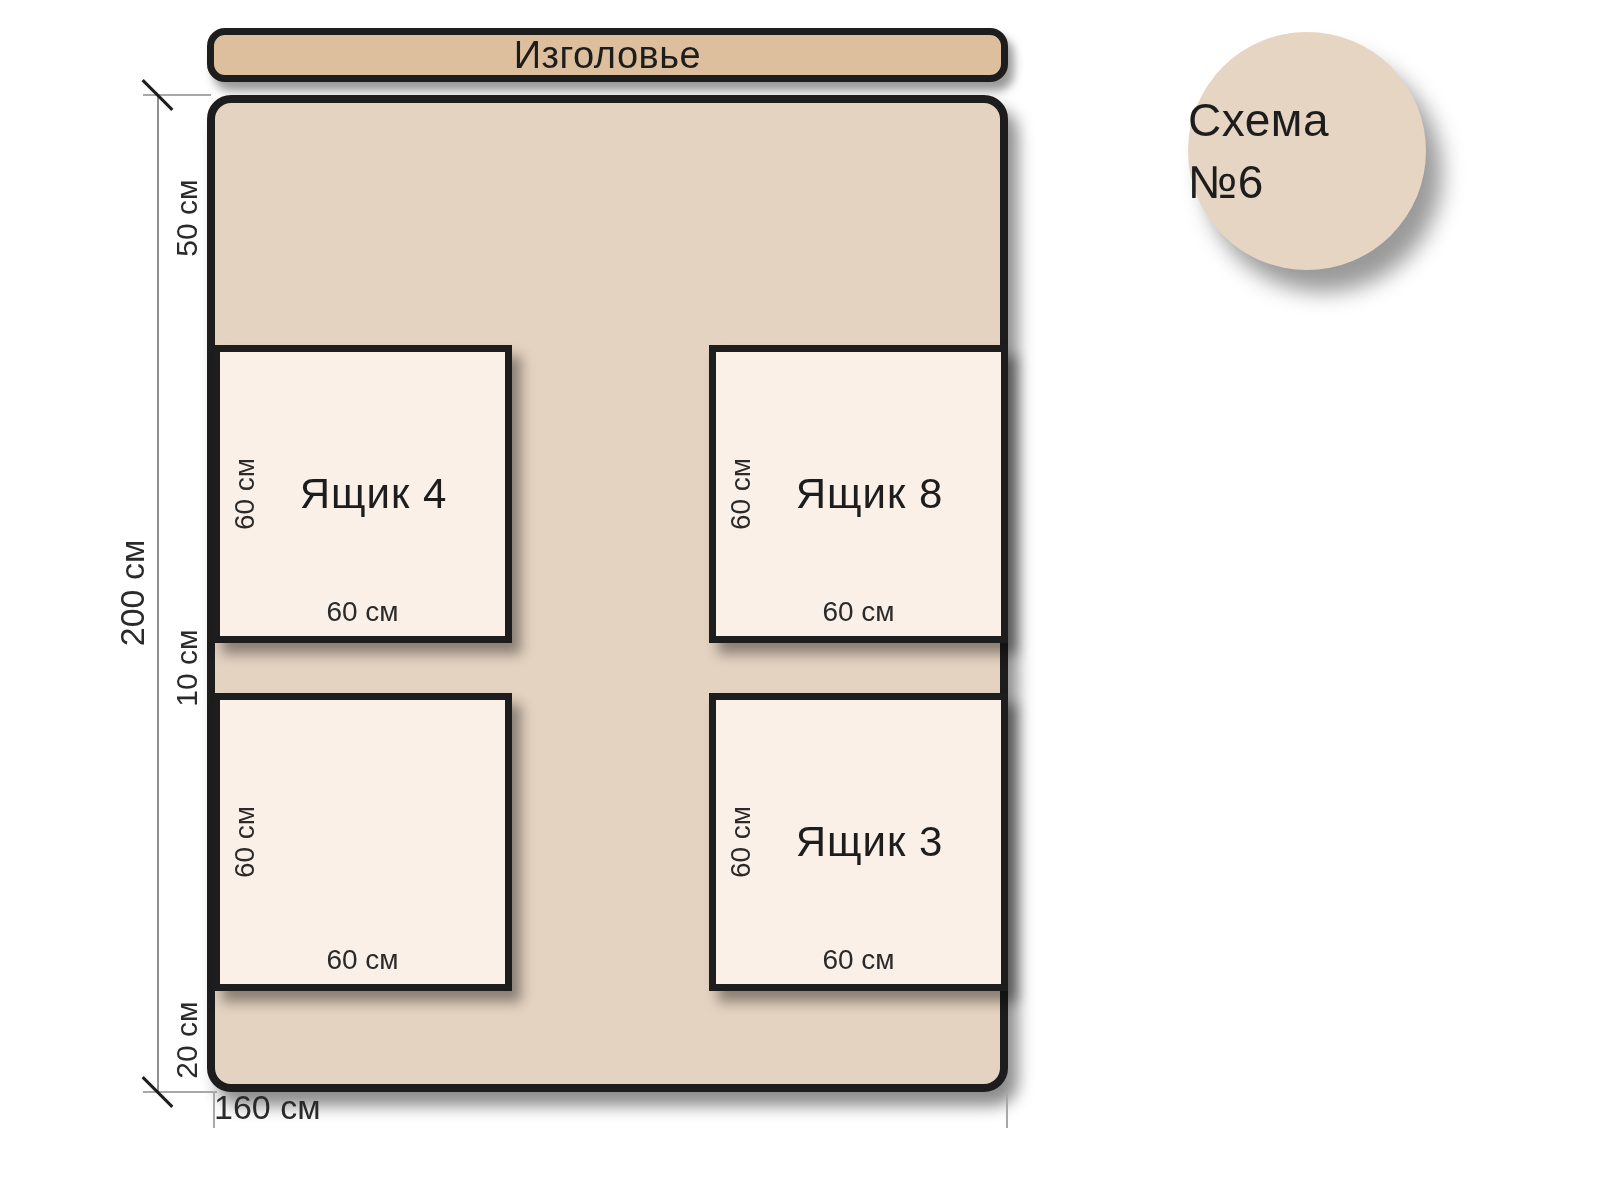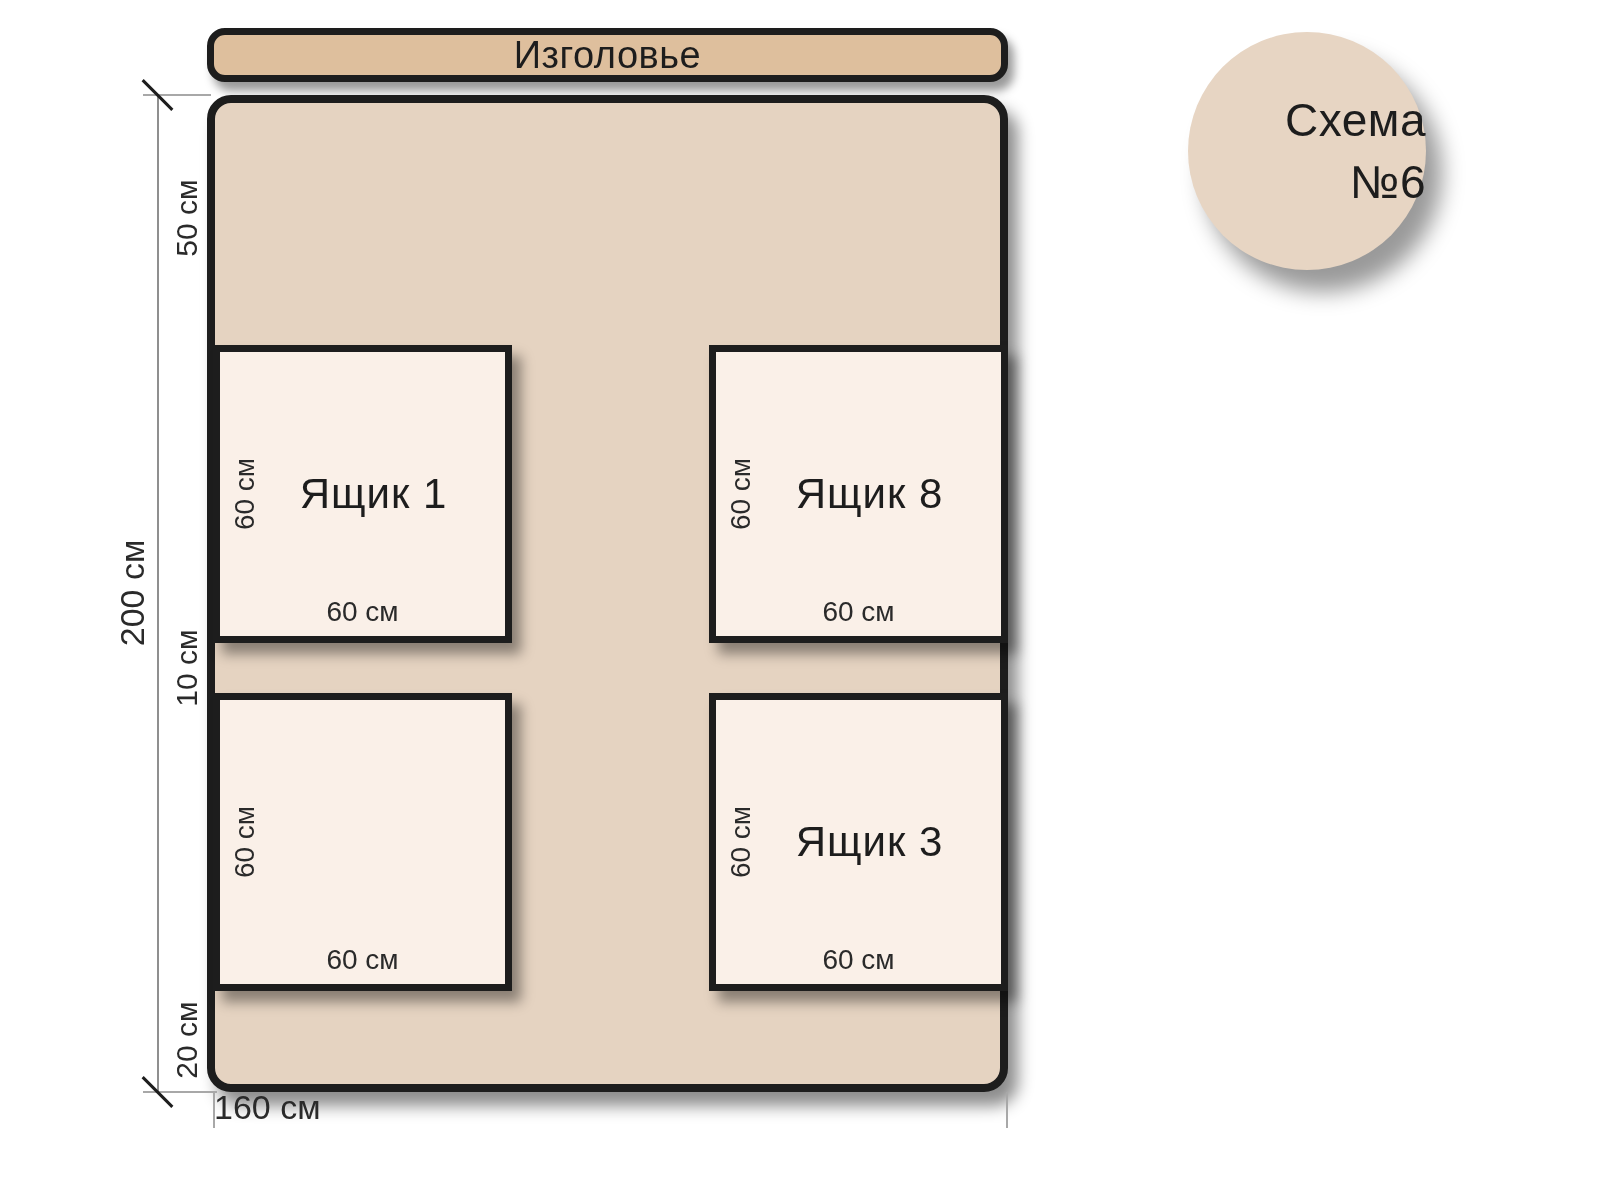--- a/index.html
+++ b/index.html
@@ -58,39 +58,39 @@
   .fs30 { font-size:30px; }
   .fs34 { font-size:34px; }
   .dim-width-label {
     position:absolute; left:214px; top:1086px; width:794px; height:42px;
     font-size:34px; line-height:42px; color:var(--dim-text,#2a2a2a);
   }
   
   .badge {
     position:absolute; left:1188px; top:32px; width:238px; height:238px;
     border-radius:50%; background:var(--badge-fill,#e7d5c3);
-    display:flex; flex-direction:column; align-items:flex-end; justify-content:center;
+    display:flex; flex-direction:column; align-items:flex-start; justify-content:center;
     box-shadow:16px 22px 22px rgba(0,0,0,0.40);
     font-size:46px; line-height:1.35; letter-spacing:0.5px;
   }
 </style>
 </head>
 <body>
 
 <div class="stage">
 
   <div class="headboard">
     <span>Изголовье</span>
   </div>
 
   <div class="bed"></div>
 
   <div class="drawer drawer-1">
     <span class="drawer-hlabel">60 см</span>
-    <span class="drawer-name">Ящик 1</span>
+    <span class="drawer-name">Ящик 4</span>
     <span class="drawer-wlabel">60 см</span>
   </div>
   <div class="drawer drawer-2">
     <span class="drawer-hlabel">60 см</span>
     <span class="drawer-wlabel">60 см</span>
   </div>
   <div class="drawer drawer-3">
     <span class="drawer-hlabel">60 см</span>
     <span class="drawer-name">Ящик 8</span>
     <span class="drawer-wlabel">60 см</span>

